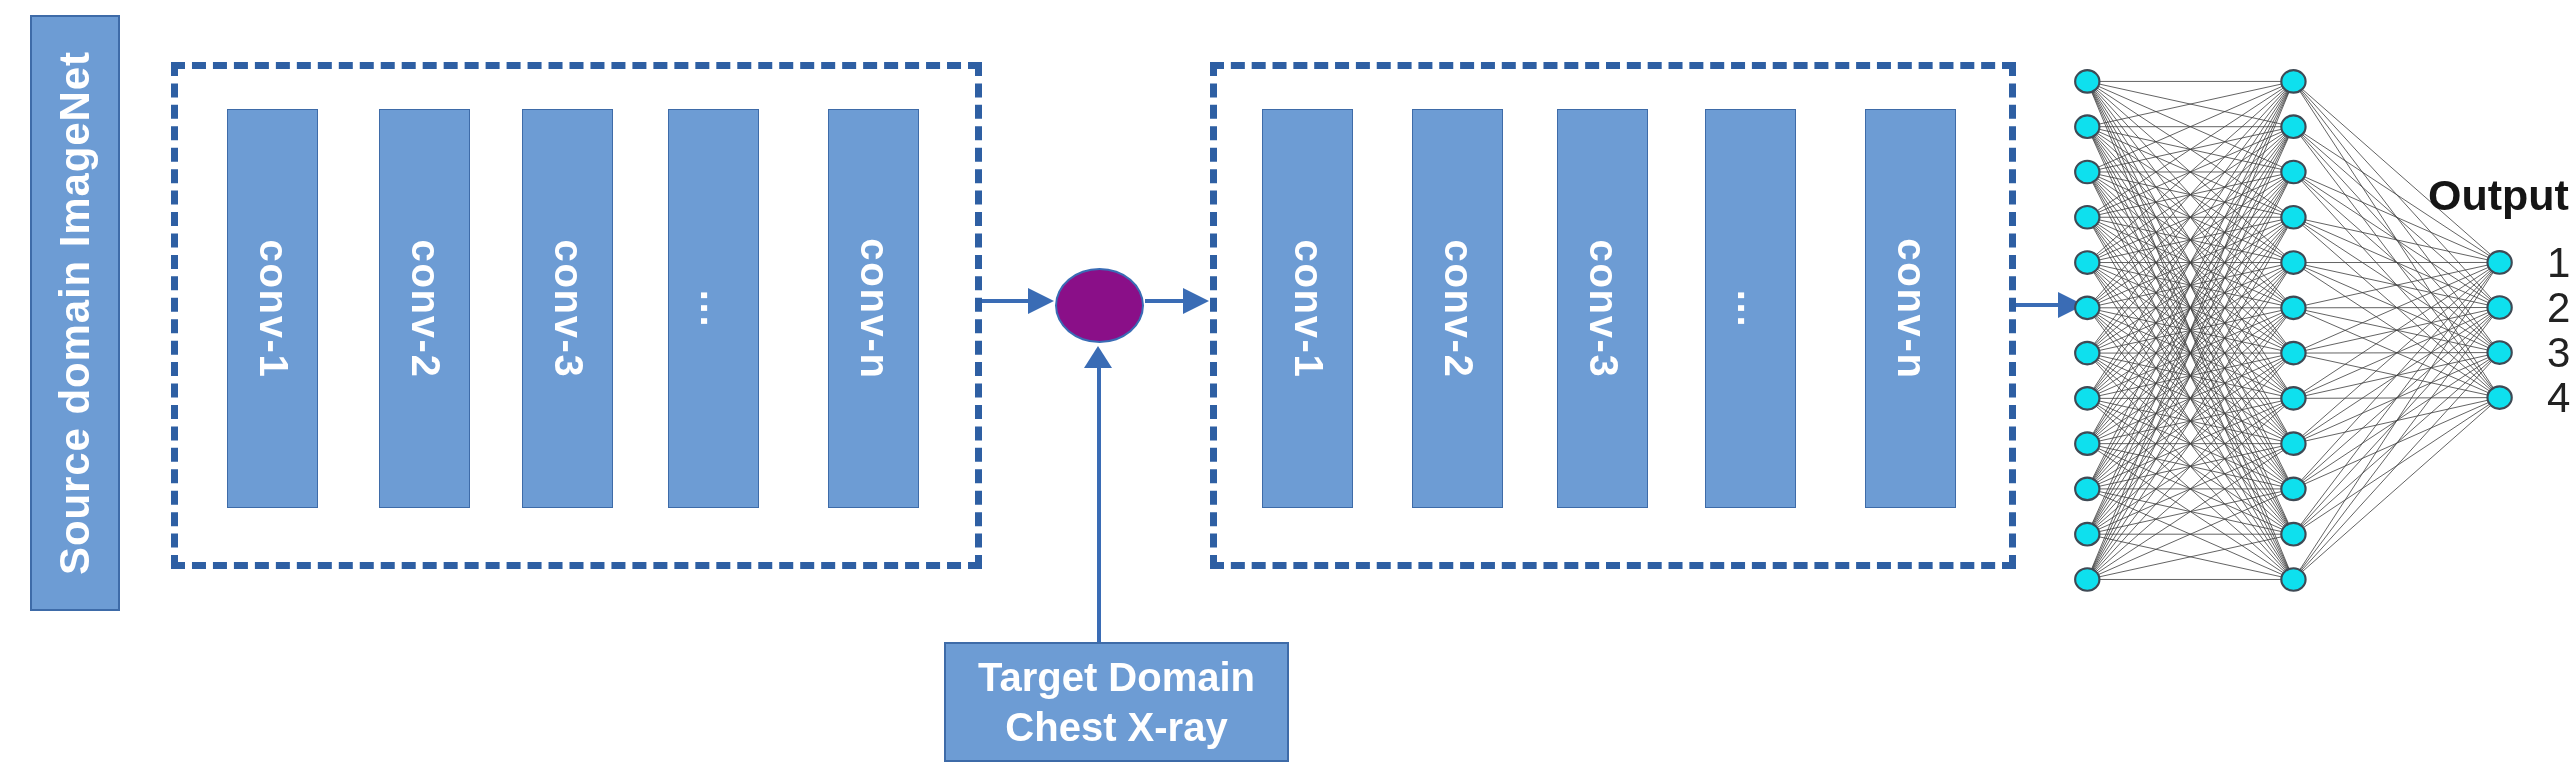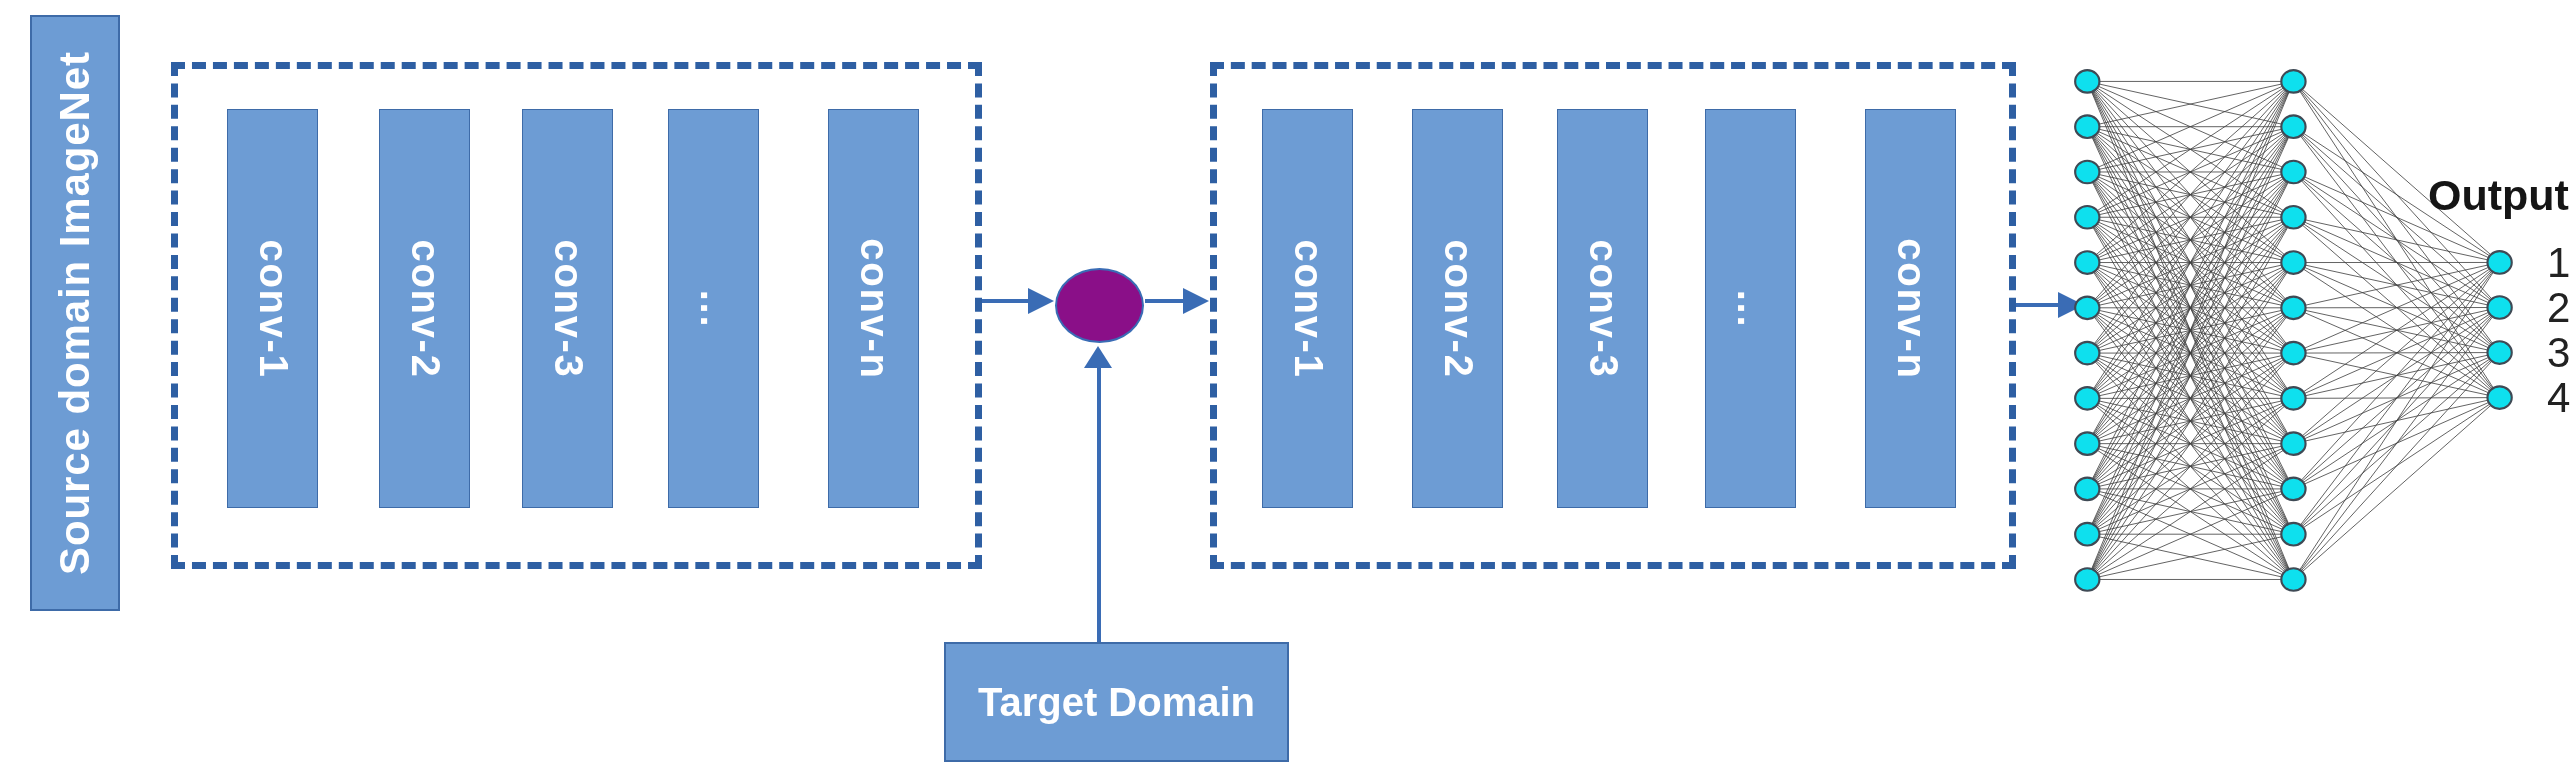--- a/index.html
+++ b/index.html
@@ -83,20 +83,21 @@
 
   <div class="stem-h" style="left:1145px;top:299px;width:39px;"></div>
   <div class="head-right" style="left:1183px;top:288px;"></div>
 
   <div class="head-up" style="left:1084px;top:346px;"></div>
   <div class="stem-v" style="left:1097px;top:367px;height:275px;"></div>
 
   <div class="blue-box" style="left:944px;top:642px;width:345px;height:120px;">
     <div class="target-text">
       <span>Target Domain</span>
+      <span>Chest X-ray</span>
     </div>
   </div>
 
   <div class="dashed-box" style="left:1210px;top:62px;width:806px;height:507px;"></div>
   <div id="bars-target">
       <div class="bar" style="left: 1262px; top: 109px;">
         <div class="bar-label">conv-1</div>
       </div>
       <div class="bar" style="left: 1412px; top: 109px;">
         <div class="bar-label">conv-2</div>

